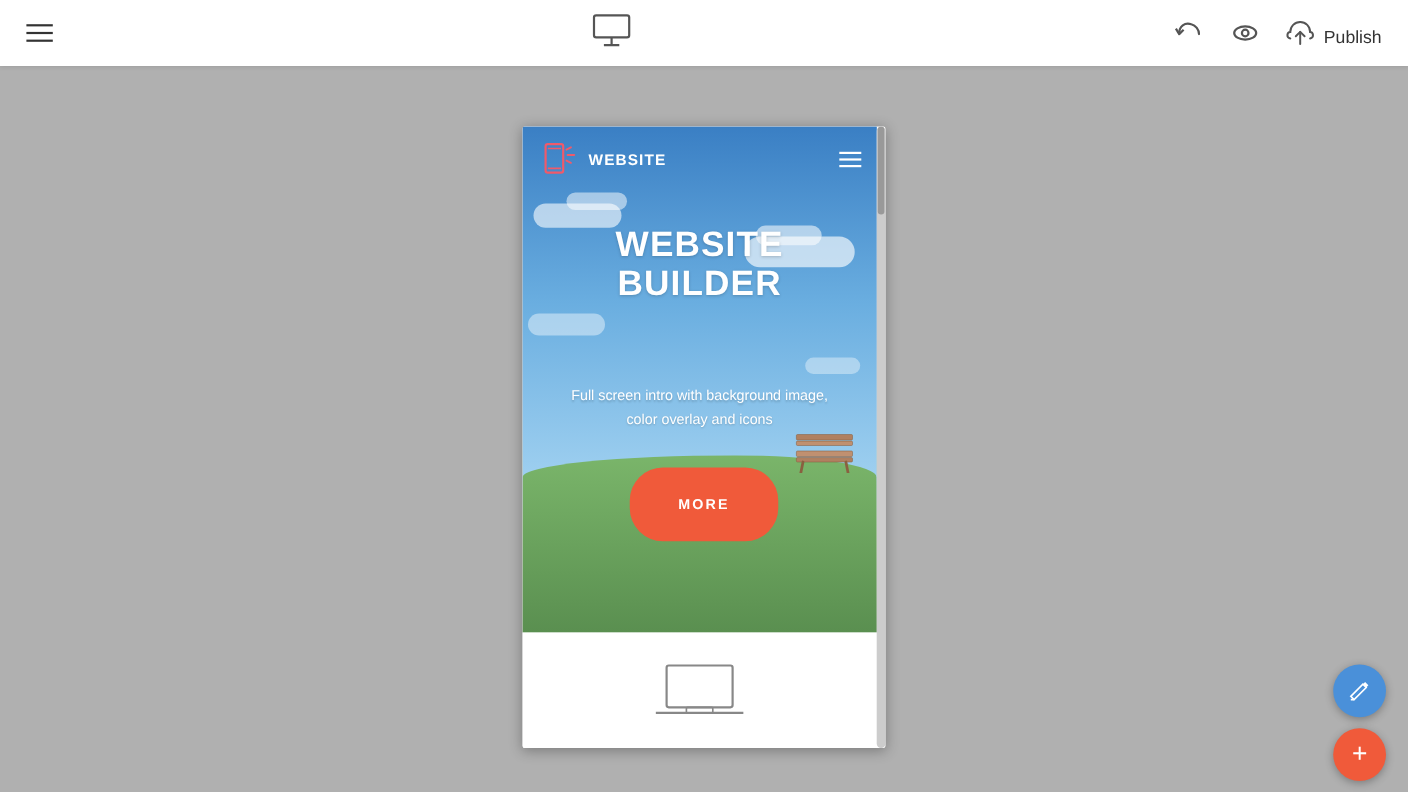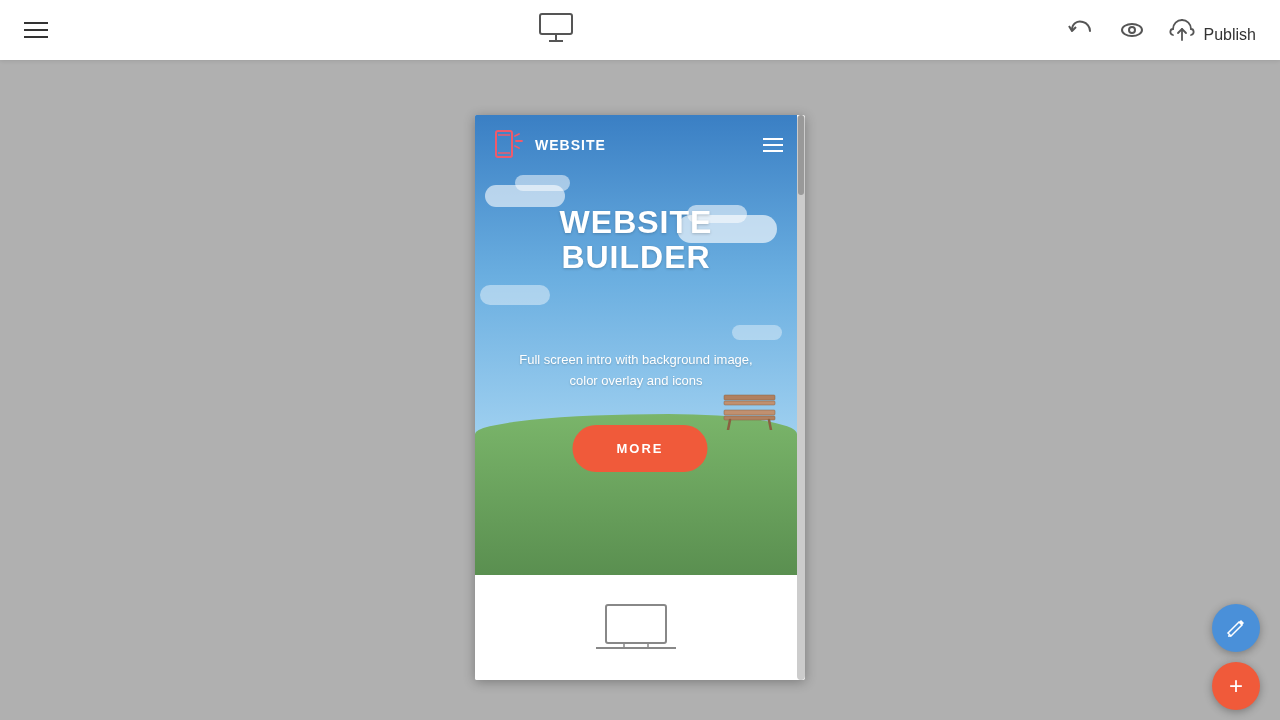--- a/index.html
+++ b/index.html
@@ -208,21 +208,21 @@
       text-shadow: 0 1px 2px rgba(0,0,0,0.2);
     }
 
     .hero-btn {
       position: absolute;
       top: 310px; left: 50%; transform: translateX(-50%);
       background: #f05a3a;
       color: #fff;
       border: none;
       border-radius: 30px;
-      padding: 16px 44px;
+      padding: 26px 44px;
       font-size: 13px;
       font-weight: 700;
       letter-spacing: 2px;
       cursor: pointer;
       white-space: nowrap;
     }
 
     
     .mobile-section2 {
       position: absolute;

